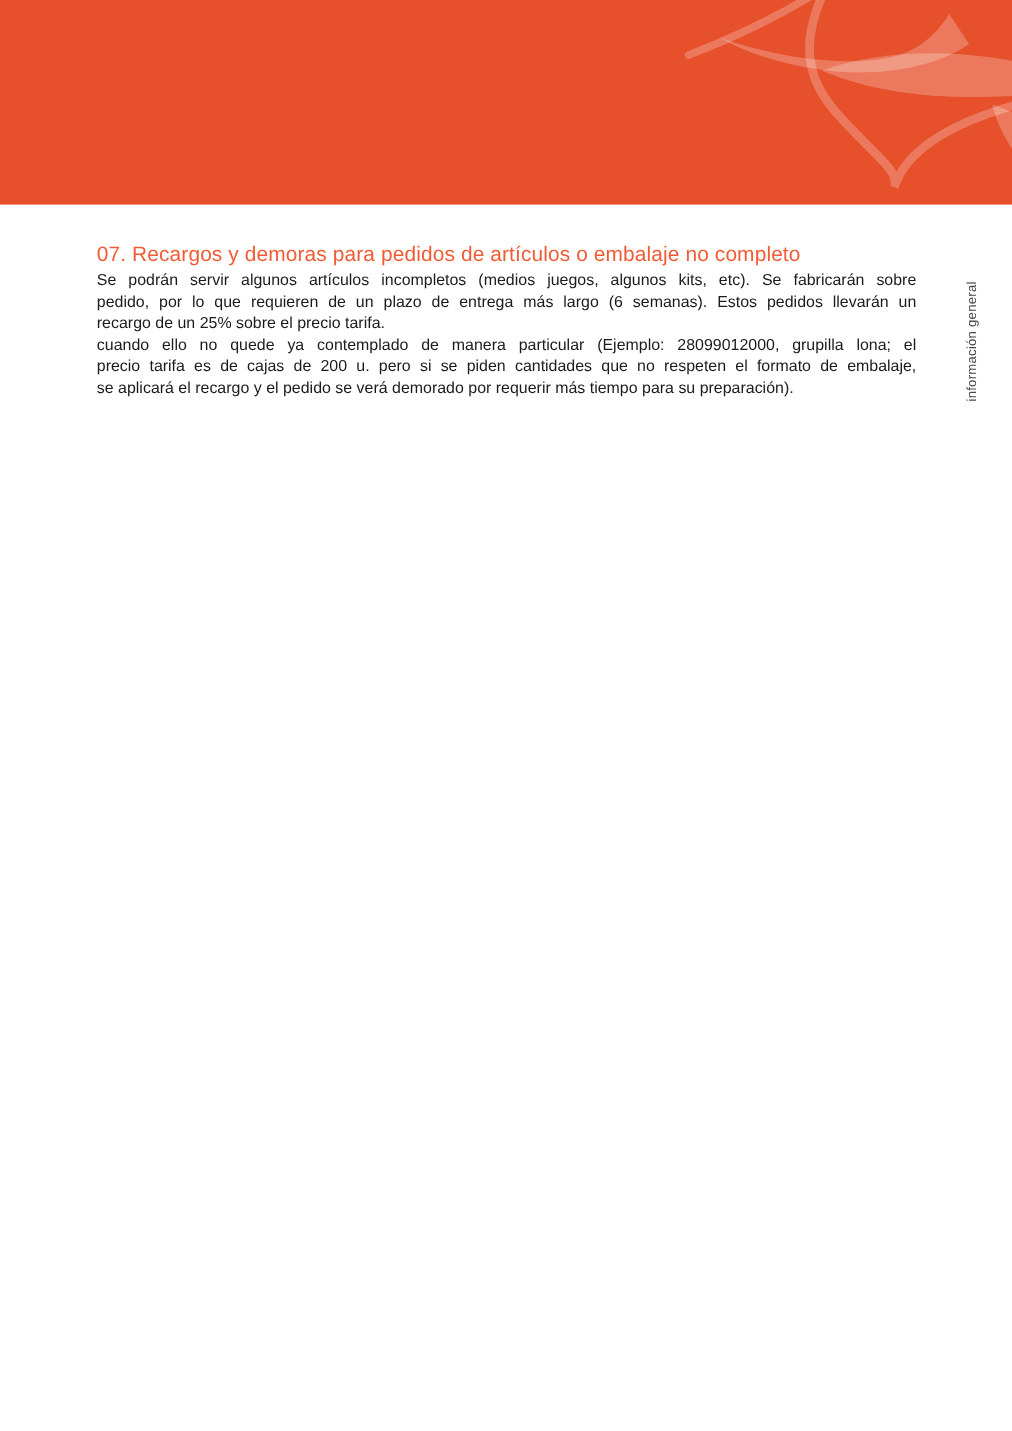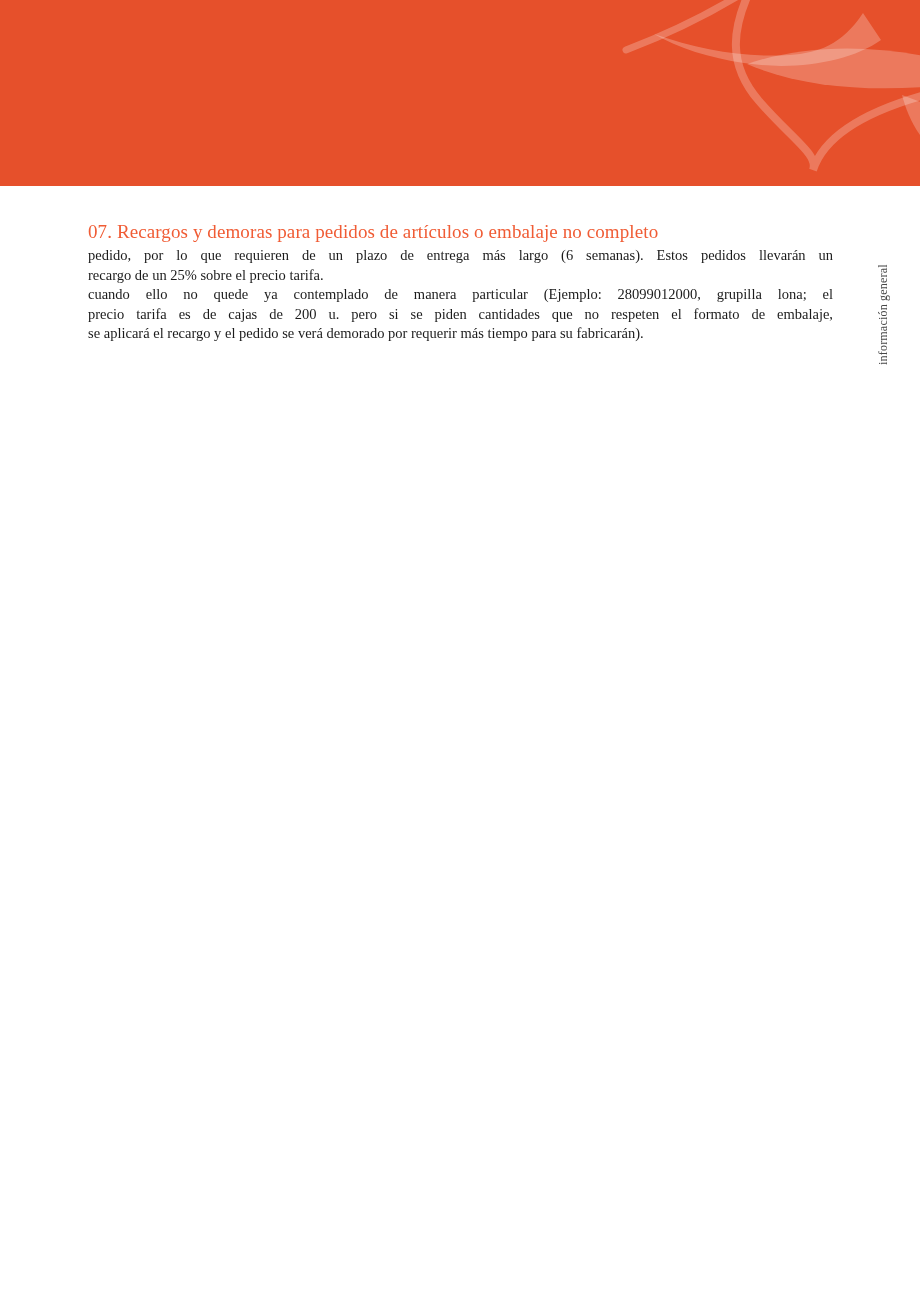--- a/index.html
+++ b/index.html
@@ -1,21 +1,21 @@
 <!DOCTYPE html>
 <html><head>
 <meta charset="utf-8">
 <style>
   html,body { margin:0; padding:0; background:#ffffff; }
   .page {
     position:relative;
     width:920px; height:1055px;
     background:#ffffff;
     overflow:hidden;
-    font-family:Liberation Serif, serif;
+    font-family:Liberation Sans, sans-serif;
   }
 
   
   .band {
     position:absolute; left:0; top:0;
     width:920px; height:186px;
     background:#E6502B;
     overflow:hidden;
   }
   .band svg { position:absolute; left:0; top:0; }
@@ -70,27 +70,28 @@
         <path d="M654,34 C700,50 745,58 790,55 C818,53 842,45 863,13 L881,40 C850,62 795,71 744,63 C710,58 678,48 654,34 Z"></path>
         <path d="M747,64 C800,46 862,44 924,56 L924,87 C860,91 798,86 747,64 Z"></path>
         <path d="M902,95 C906,110 912,125 923,139 L923,103 Z"></path>
       </g>
     </svg>
   </div>
 
   <div class="content">
     <h1 class="heading">07. Recargos y demoras para pedidos de artículos o embalaje no completo</h1>
     <div class="bodytext">
+      <div class="line">Se podrán  servir algunos artículos incompletos (medios juegos, algunos kits, etc). Se fabricarán sobre</div>
       <div class="line">pedido, por lo que requieren de un plazo de entrega más largo (6 semanas). Estos pedidos llevarán un</div>
       <div class="line last">recargo de un 25% sobre el precio tarifa.</div>
     </div>
     <div class="bodytext">
       <div class="line">cuando ello no quede ya contemplado de manera particular (Ejemplo: 28099012000, grupilla lona; el</div>
       <div class="line">precio tarifa es de cajas de 200 u. pero si se piden cantidades que no respeten el formato de embalaje,</div>
-      <div class="line last">se aplicará el recargo y el pedido se verá demorado por requerir más tiempo para su fabricarán).</div>
+      <div class="line last">se aplicará el recargo y el pedido se verá demorado por requerir más tiempo para su preparación).</div>
     </div>
   </div>
 
   <div class="side-label">información general</div>
 
   <div class="page-num-box">
     <span>15</span>
   </div>
 
 </div>

